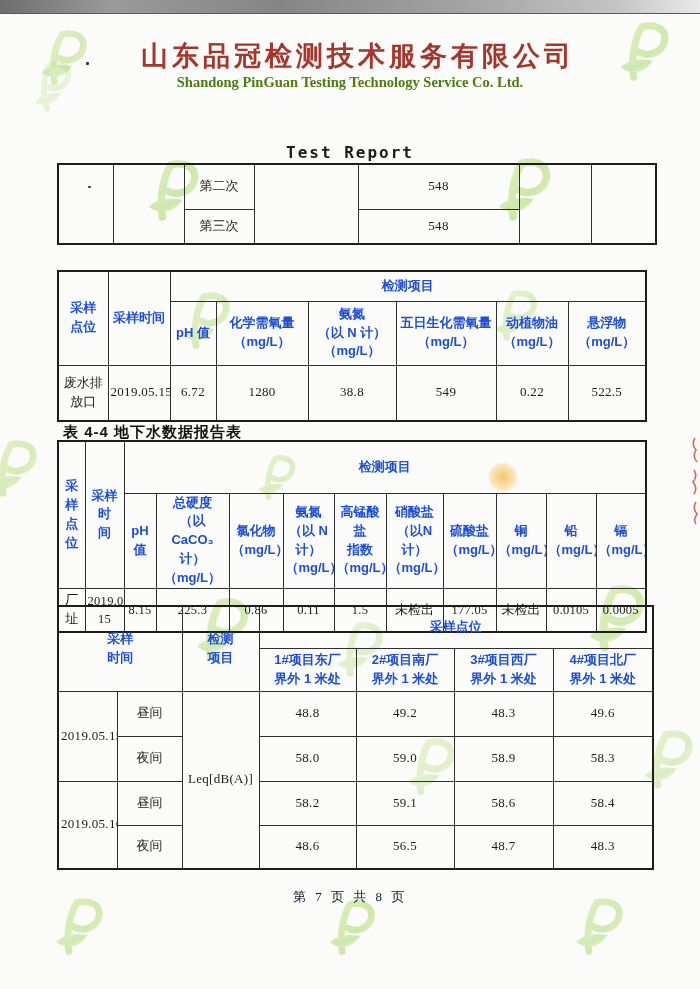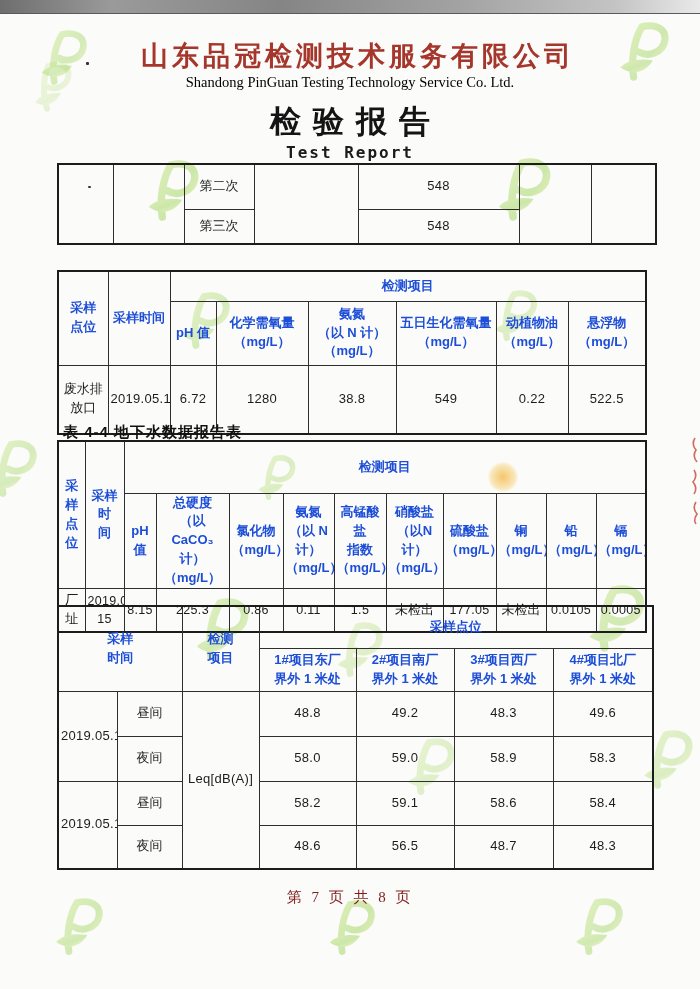--- a/index.html
+++ b/index.html
@@ -19,21 +19,21 @@
   
   .wm{position:absolute;pointer-events:none;}
   .wm svg{width:100%;height:100%;}
   
   .company-cn{
     position:absolute;left:0;right:0;top:38px;text-align:center;
     font-size:27px;font-weight:bold;letter-spacing:4px;color:#a5362c;padding-left:16px;
   }
   .company-en{
     position:absolute;left:0;right:0;top:74px;text-align:center;
-    font-family:"Liberation Serif",serif;font-size:14.5px;font-weight:normal;color:#000000;
+    font-family:"Liberation Serif",serif;font-size:14.5px;font-weight:bold;color:#4d7c0f;
   }
   .title-cn{
     position:absolute;left:0;right:0;top:101px;text-align:center;
     font-size:31px;font-weight:bold;letter-spacing:12px;text-indent:12px;color:#141414;
   }
   .title-en{
     position:absolute;left:0;right:0;top:143px;text-align:center;
     font-family:"DejaVu Sans Mono",monospace;font-size:16px;font-weight:bold;letter-spacing:2px;color:#1a1a1a;
   }
   
@@ -41,29 +41,29 @@
     position:absolute;border-collapse:collapse;table-layout:fixed;
     background:transparent;
   }
   table.t td{
     border:1px solid #2e2e2e;text-align:center;vertical-align:middle;
     padding:0 2px;white-space:pre-line;font-size:13px;line-height:1.45;
     overflow:hidden;
   }
   table.t{border:2px solid #1c1c1c;}
   td.hd{font-weight:bold;color:#1d4ed8;}
-  td.num{font-family:Liberation Sans, sans-serif;font-size:13.5px;letter-spacing:.3px;}
+  td.num{font-family:Liberation Serif, serif;font-size:13.5px;letter-spacing:.3px;}
   .t44 td{font-size:12px;padding:0 1px;}
   .t44 td.num{font-size:12.5px;}
   .caption{
     position:absolute;left:63px;font-size:15px;font-weight:bold;color:#111;letter-spacing:1px;
   }
   .footer{
     position:absolute;left:0;right:0;top:888px;text-align:center;
-    font-size:15px;color:#7f1d1d;letter-spacing:3px;font-family:"Liberation Serif",serif;
+    font-size:13px;color:#0f172a;letter-spacing:3px;font-family:"Liberation Serif",serif;
   }
   .orange-dot{
     position:absolute;border-radius:50%;
     background:radial-gradient(circle,rgba(244,180,60,.75) 0%,rgba(244,200,90,.4) 55%,rgba(244,200,90,0) 75%);
   }
 </style>
 </head>
 <body>
 
 <div class="page">
@@ -142,21 +142,20 @@
   <div class="red-mark" style="left:690px;top:436px;width:10px;height:90px">
     <svg width="10" height="90" viewBox="0 0 10 90">
       <path d="M5 2 Q1 8 6 14 Q2 20 7 26" stroke="#c23b2e" stroke-width="1.6" fill="none"></path>
       <path d="M4 34 Q8 40 3 46 Q8 52 4 58" stroke="#c23b2e" stroke-width="1.6" fill="none"></path>
       <path d="M6 66 Q2 72 7 78 Q3 84 6 88" stroke="#c23b2e" stroke-width="1.6" fill="none"></path>
     </svg>
   </div>
 
   <div class="company-cn">山东品冠检测技术服务有限公司</div>
   <div class="company-en">Shandong PinGuan Testing Technology Service Co. Ltd.</div>
-  <div class="title-cn">检验报告</div>
   <div class="title-en">Test Report</div>
 
   <table class="t" style="left:57px;top:163px;width:598px">
     <colgroup>
       <col style="width:55px">
         <col style="width:71px">
         <col style="width:70px">
         <col style="width:104px">
       <col style="width:161px">
         <col style="width:72px">
@@ -204,21 +203,21 @@
       <td class="hd">氨氮
 （以 N 计）
 （mg/L）</td>
       <td class="hd">五日生化需氧量
 （mg/L）</td>
       <td class="hd">动植物油
 （mg/L）</td>
       <td class="hd">悬浮物
 （mg/L）</td>
     </tr>
-    <tr style="height:69px">
+    <tr style="height:56px">
       <td>废水排
 放口</td>
       <td class="num">2019.05.15</td>
       <td class="num">6.72</td>
       <td class="num">1280</td>
       <td class="num">38.8</td>
       <td class="num">549</td>
       <td class="num">0.22</td>
       <td class="num">522.5</td>
     </tr>

